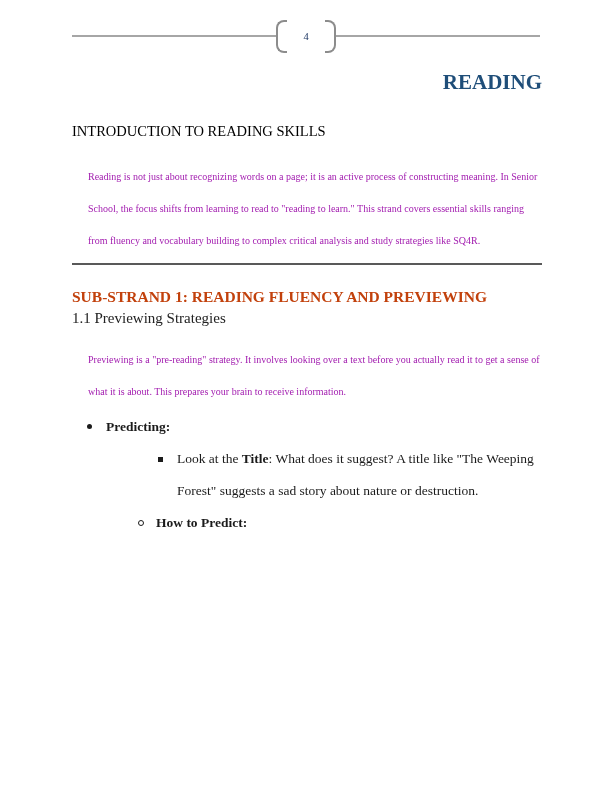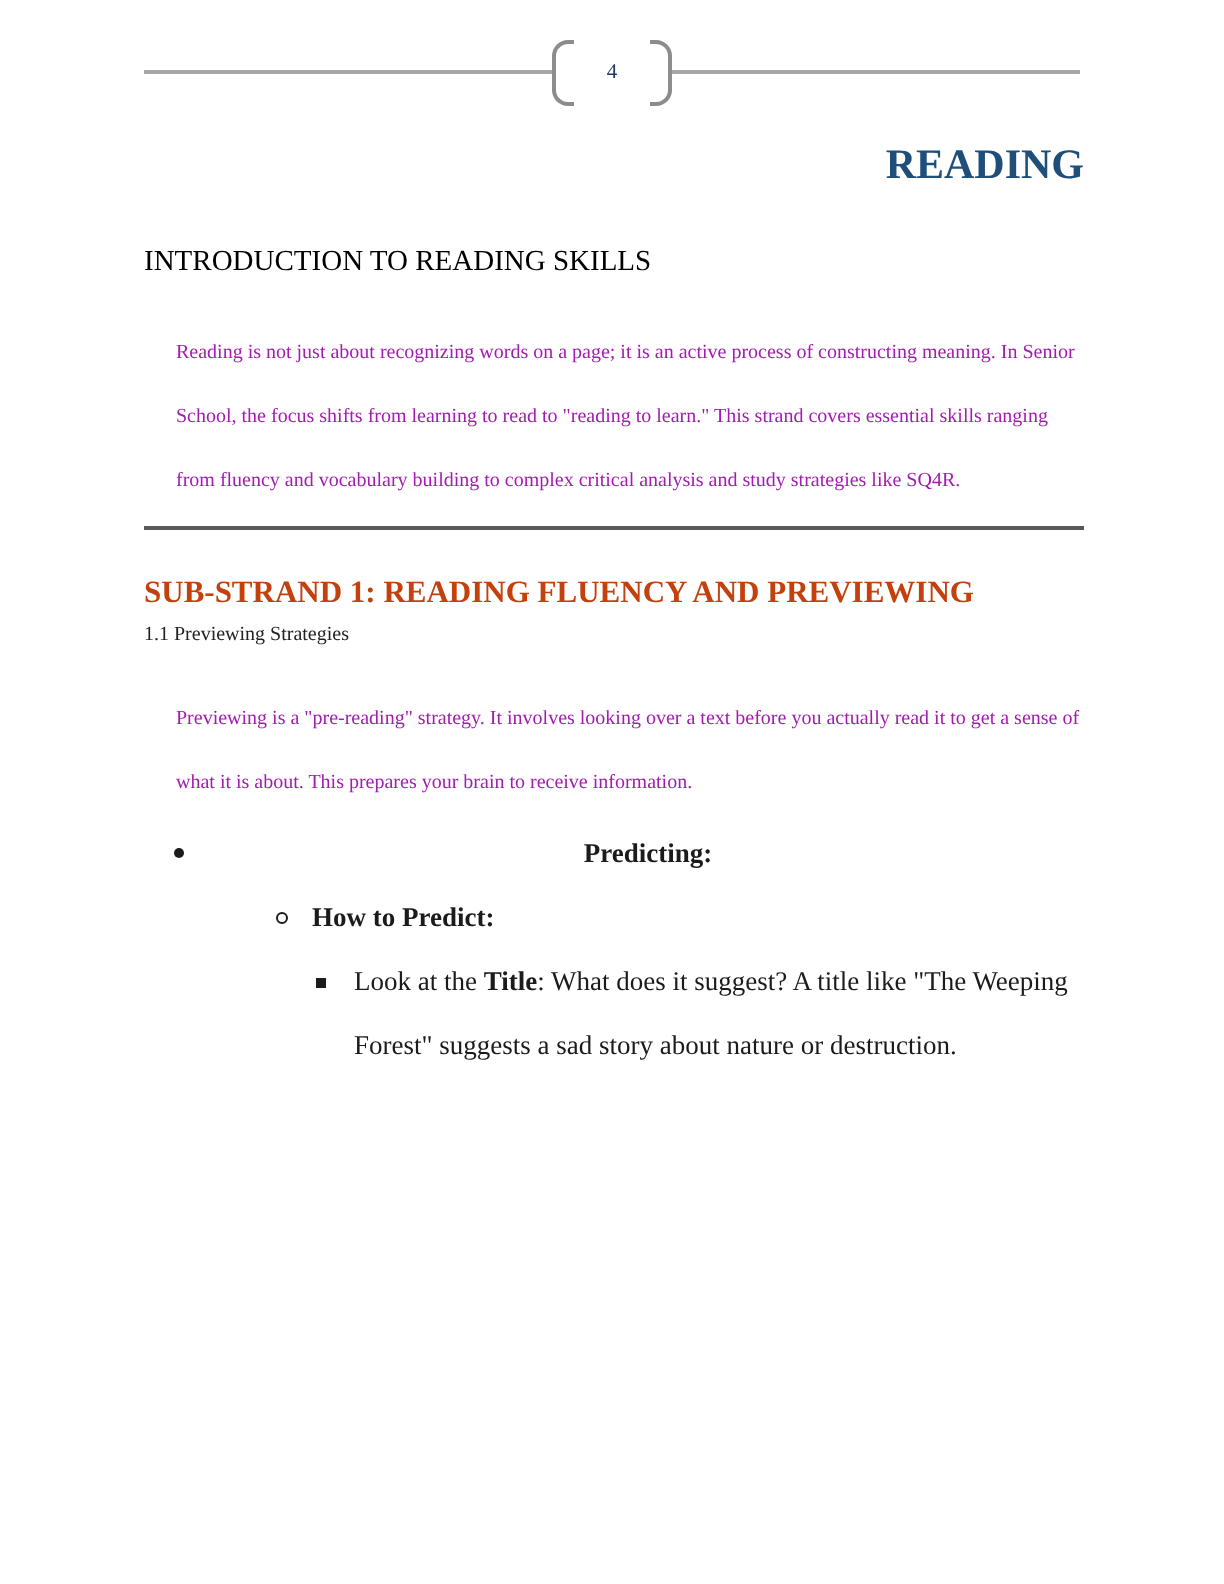--- a/index.html
+++ b/index.html
@@ -70,35 +70,35 @@
   .h-substrand {
     margin: 22px 0 0 0;
     font-size: 15.5px;
     line-height: 20px;
     font-weight: bold;
     color: #c2410c;
   }
   .p-after-substrand { margin-top: 25px; }
   .h-sub11 {
     margin: 1px 0 0 0;
-    font-size: 10px;
+    font-size: 15px;
     line-height: 20px;
     font-weight: normal;
     color: #222222;
   }
   .p-after-sub11 { margin-top: 16px; }
 
   
   .list { margin: 3px 0 0 0; }
   .li {
     position: relative;
     font-size: 13.5px;
     line-height: 32px;
   }
-  .li.l1 { padding-left: 34px; text-align: center; }
+  .li.l1 { padding-left: 34px; }
   .li.l2 { padding-left: 84px; }
   .li.l3 { padding-left: 105px; }
   .bullet { position: absolute; display: block; }
   .bullet.disc {
     left: 15px; top: 13px;
     width: 5px; height: 5px;
     background: #1b1b1b; border-radius: 50%;
   }
   .bullet.circle {
     left: 66px; top: 13px;
@@ -144,27 +144,27 @@
     <p class="body-p p-after-sub11">Previewing is a "pre-reading" strategy. It involves looking over a text before you actually read it to get a sense of what it is about. This prepares your brain to receive information.</p>
 
     <div class="list">
 
       <div class="li l1">
         <span class="bullet disc"></span>
         <span class="bold">Predicting:</span>
       </div>
 
 
+      <div class="li l3">
+        <span class="bullet square"></span>
+        <span>Look at the </span><span class="bold">Title</span><span>: What does it suggest? A title like "The Weeping Forest" suggests a sad story about nature or destruction.</span>
+      </div>
+
       <div class="li l2">
         <span class="bullet circle"></span>
         <span class="bold">How to Predict:</span>
-      </div>
-
-      <div class="li l3">
-        <span class="bullet square"></span>
-        <span>Look at the </span><span class="bold">Title</span><span>: What does it suggest? A title like "The Weeping Forest" suggests a sad story about nature or destruction.</span>
       </div>
 
     </div>
 
   </div>
 
 </div>
 
 </body></html>

